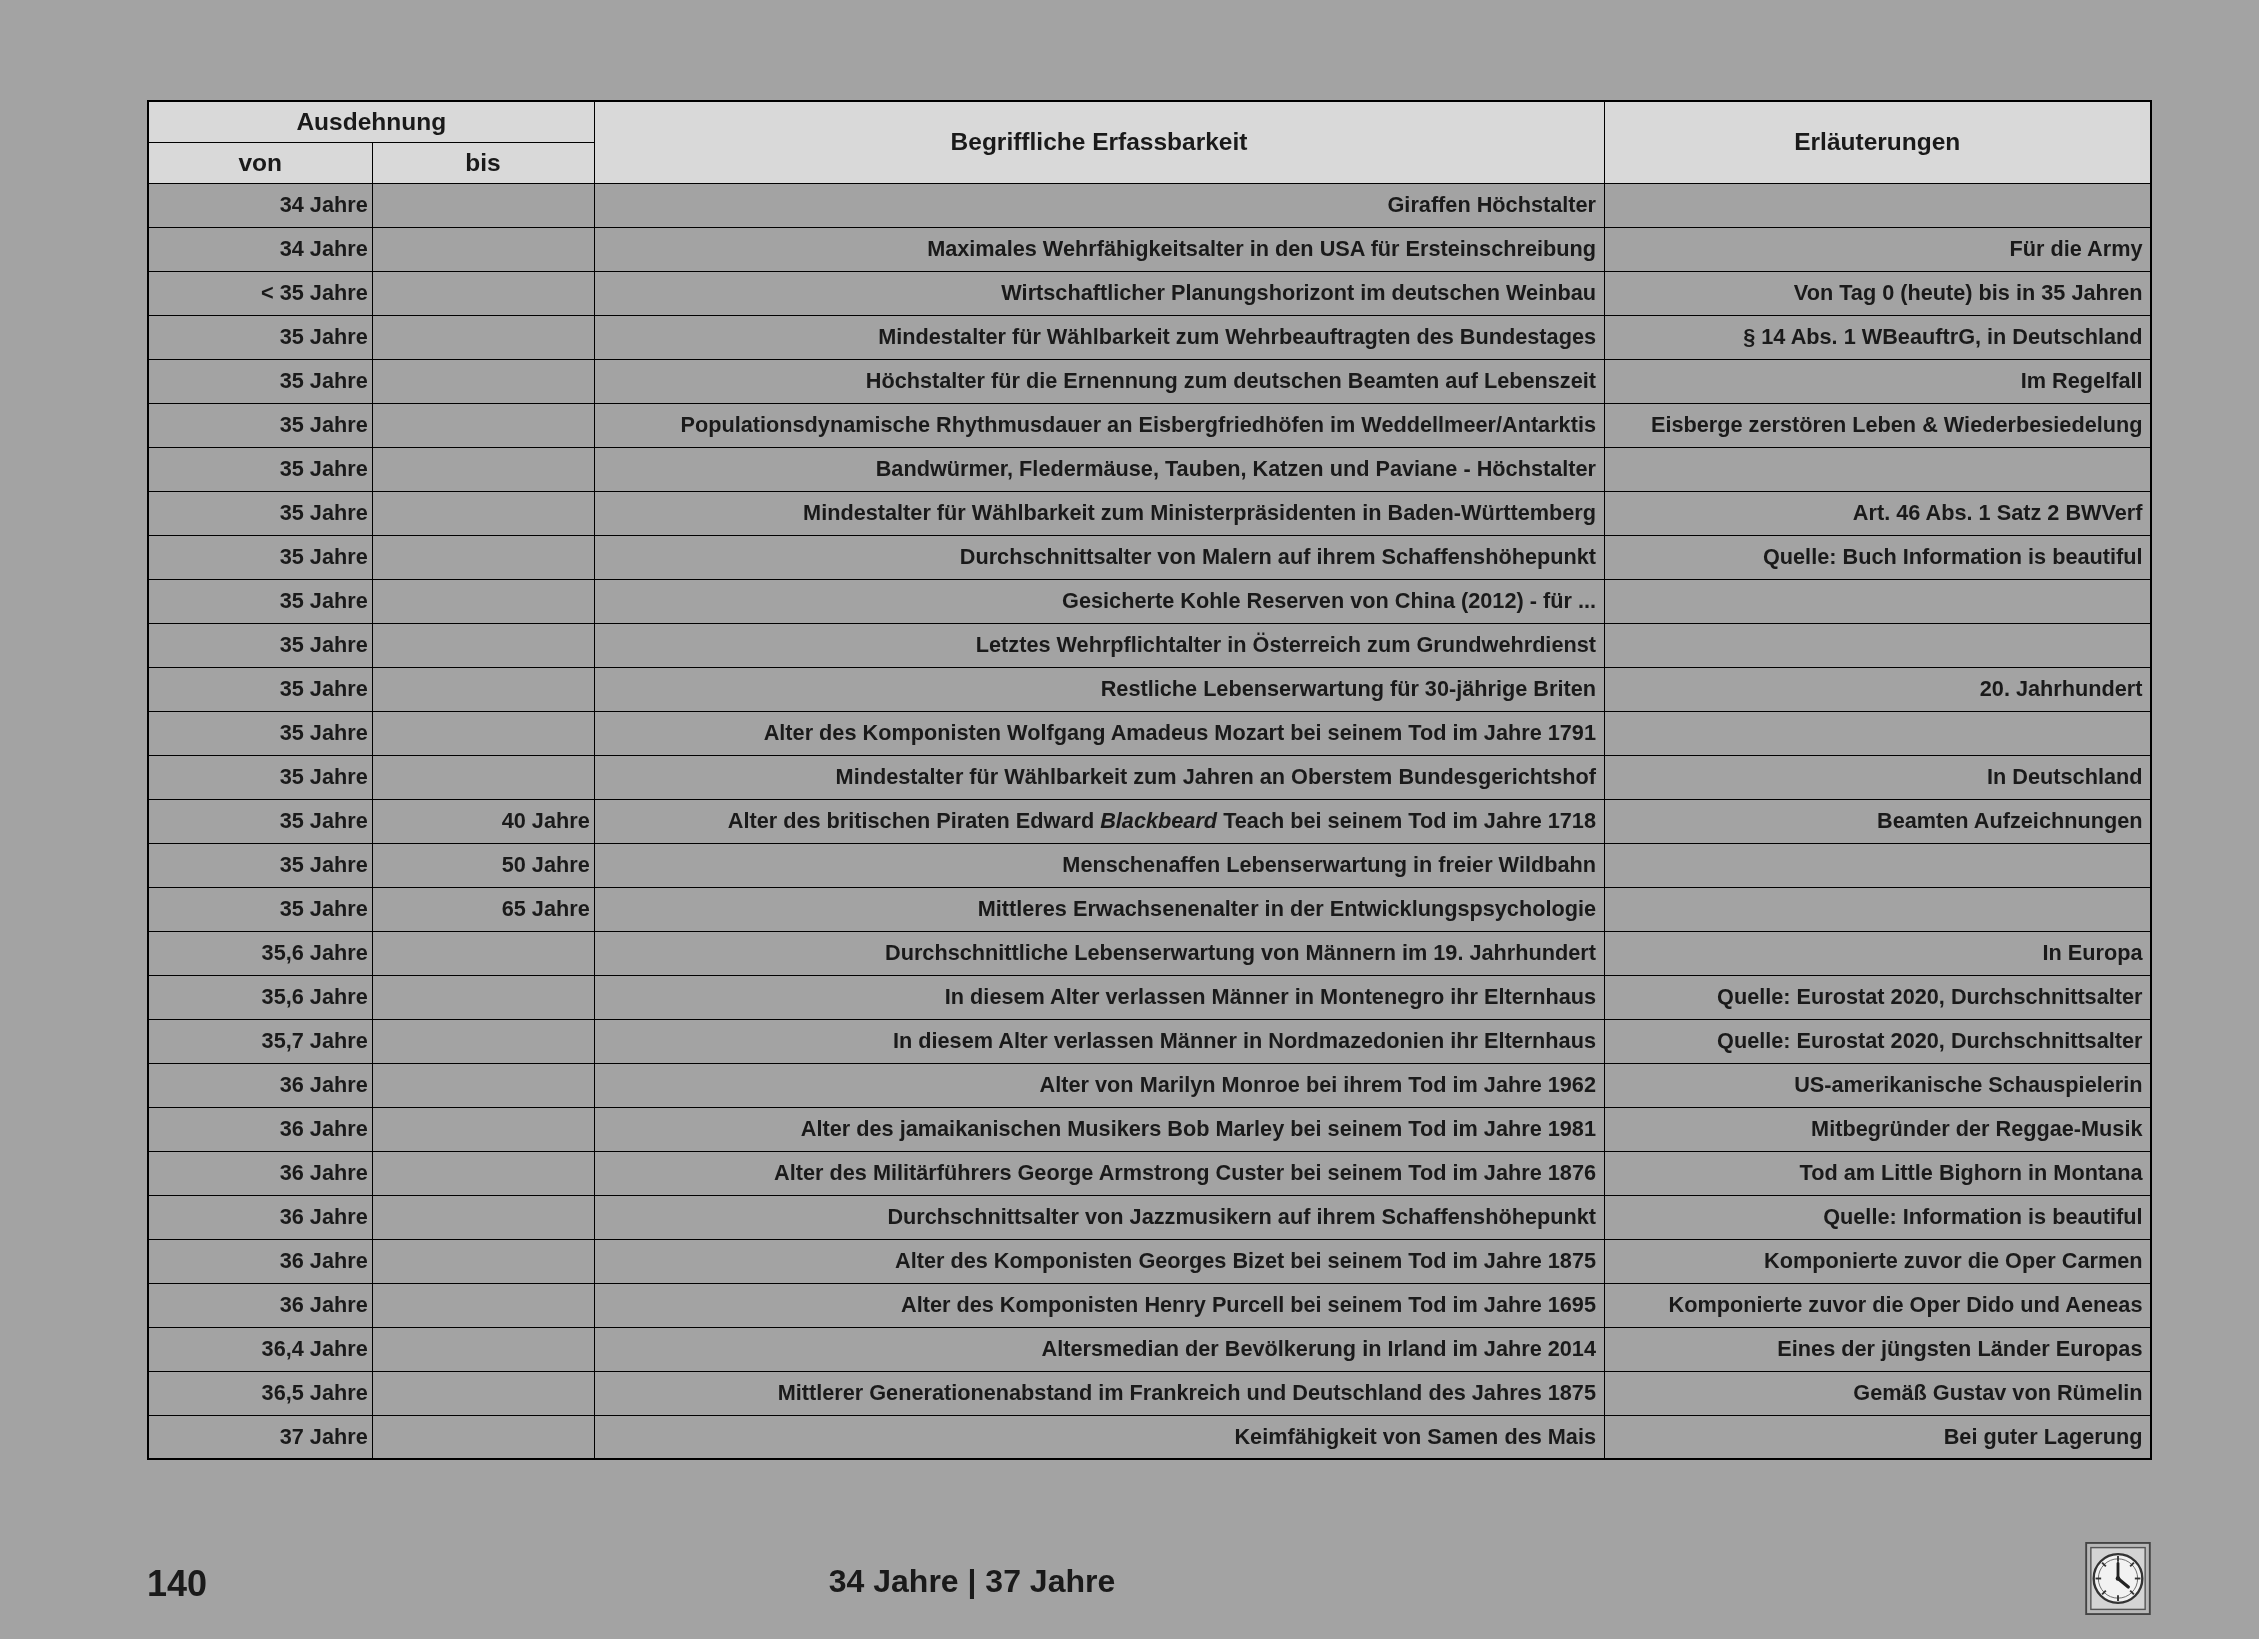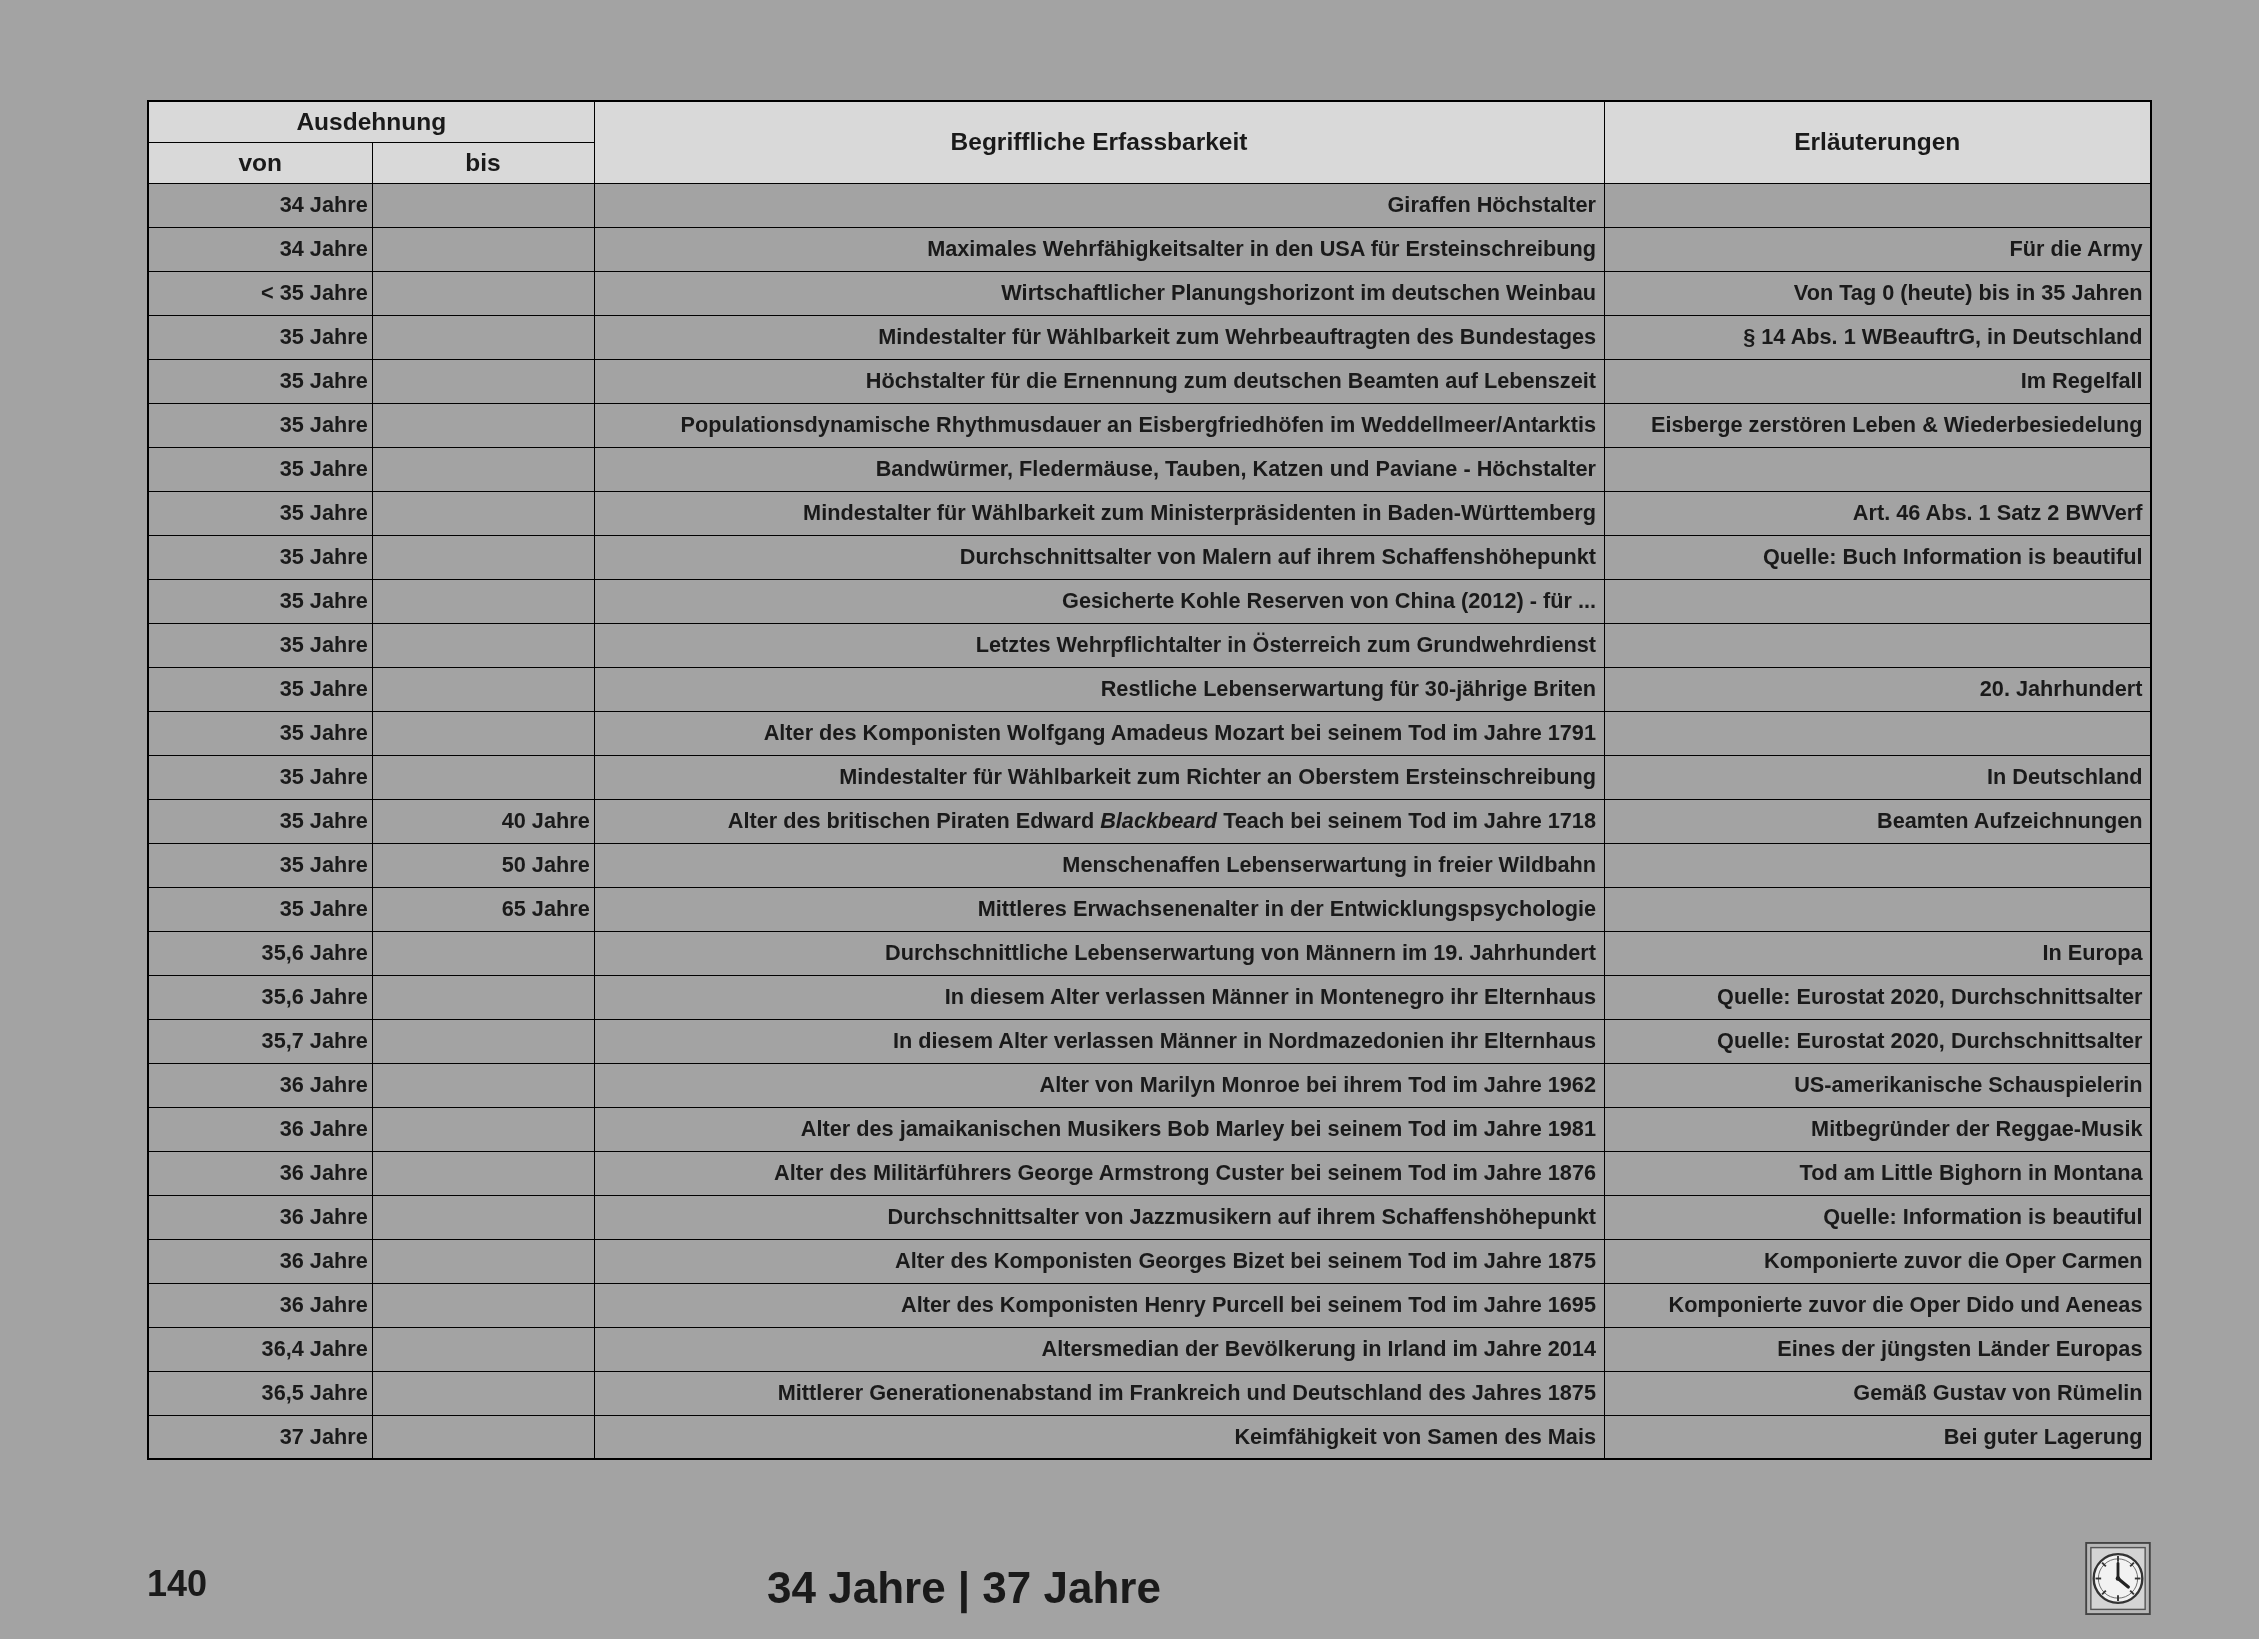--- a/index.html
+++ b/index.html
@@ -54,25 +54,25 @@
   .footer-pagenum {
     position: absolute;
     left: 147px;
     top: 1563px;
     font-size: 36px;
     font-weight: bold;
     color: #1a1a1a;
   }
   .footer-title {
     position: absolute;
-    left: 0;
+    left: 8px;
     top: 1563px;
     width: 1928px;
     text-align: center;
-    font-size: 44px;
+    font-size: 32px;
     font-weight: bold;
     color: #1a1a1a;
   }
   .clock-wrap {
     position: absolute;
     left: 2085px;
     top: 1542px;
     width: 66px;
     height: 73px;
   }
@@ -175,21 +175,21 @@
         </tr>
         <tr>
           <td class="c-von">35 Jahre</td>
           <td class="c-bis"></td>
           <td class="c-beg">Alter des Komponisten Wolfgang Amadeus Mozart bei seinem Tod im Jahre 1791</td>
           <td class="c-erl"></td>
         </tr>
         <tr>
           <td class="c-von">35 Jahre</td>
           <td class="c-bis"></td>
-          <td class="c-beg">Mindestalter für Wählbarkeit zum Richter an Oberstem Ersteinschreibung</td>
+          <td class="c-beg">Mindestalter für Wählbarkeit zum Jahren an Oberstem Bundesgerichtshof</td>
           <td class="c-erl">In Deutschland</td>
         </tr>
         <tr>
           <td class="c-von">35 Jahre</td>
           <td class="c-bis">40 Jahre</td>
           <td class="c-beg">Alter des britischen Piraten Edward <i>Blackbeard</i> Teach bei seinem Tod im Jahre 1718</td>
           <td class="c-erl">Beamten Aufzeichnungen</td>
         </tr>
         <tr>
           <td class="c-von">35 Jahre</td>

